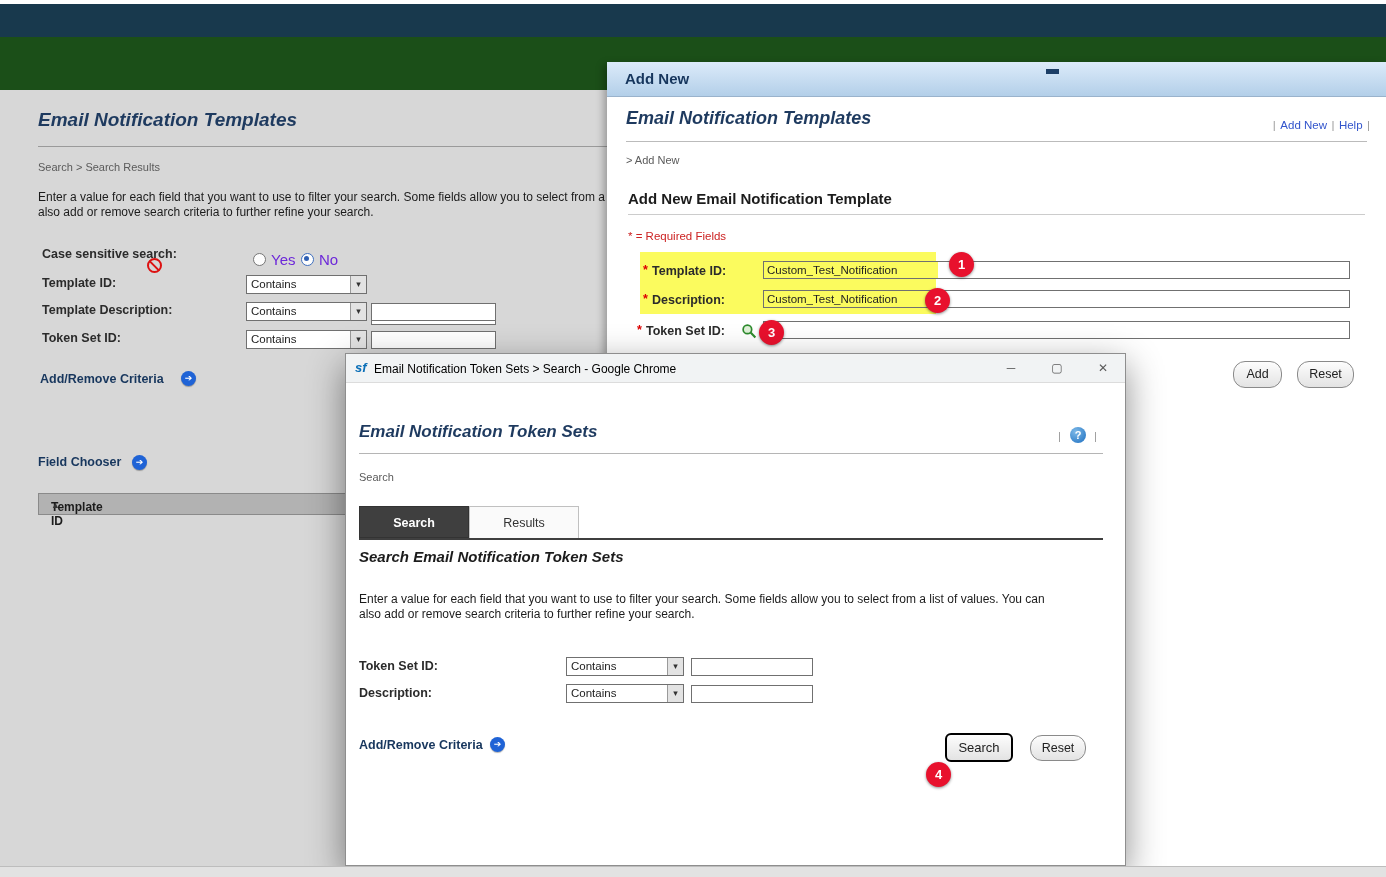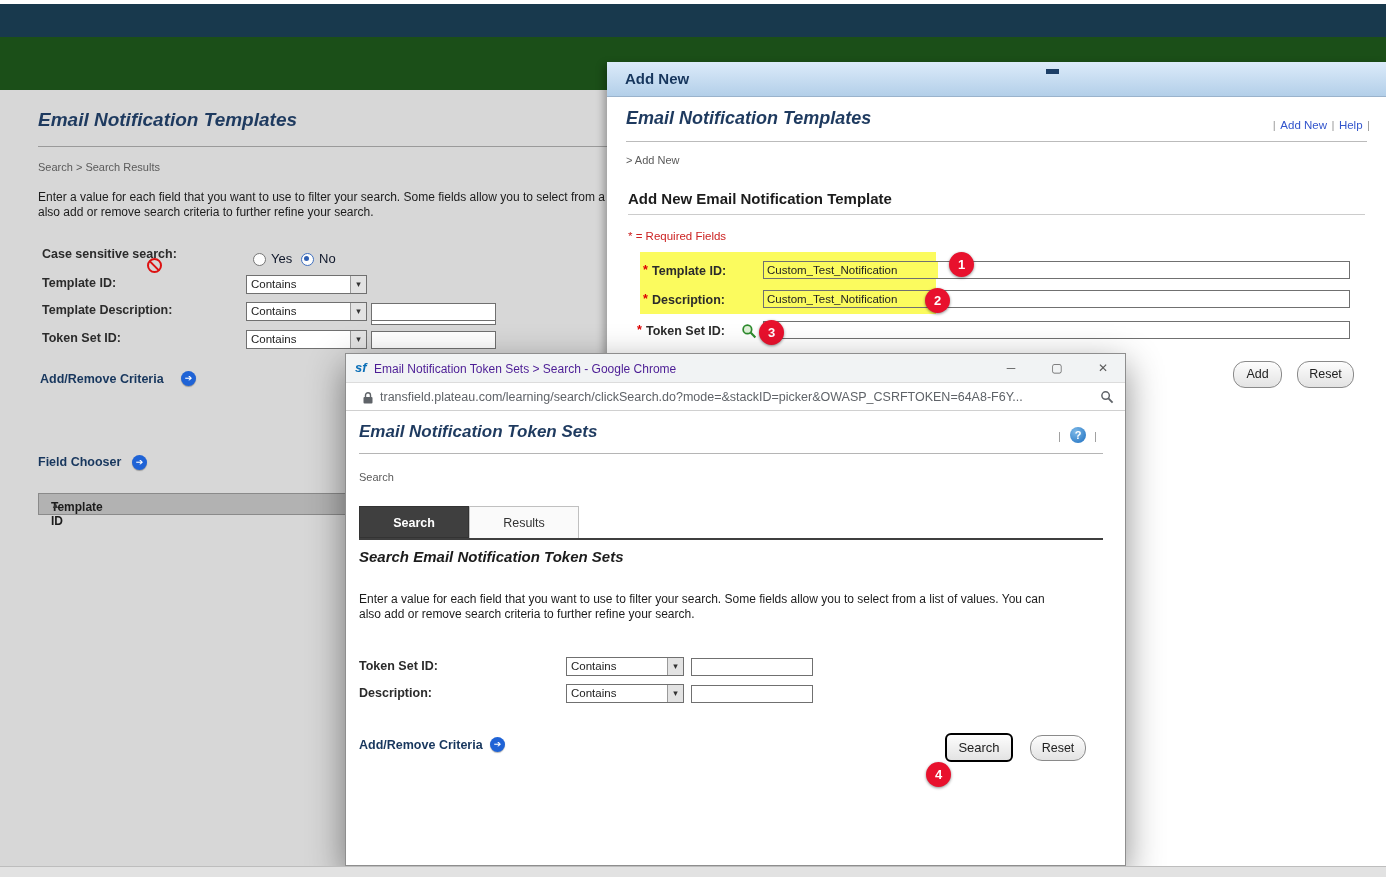--- a/index.html
+++ b/index.html
@@ -21,21 +21,21 @@
   
   .sel{position:absolute;width:121px;height:19px;border:1px solid #707070;background:#fff;box-sizing:border-box;}
   .sel-txt{position:absolute;left:4px;top:2px;font-size:11.5px;color:#222;text-align:right;}
   .sel-arr{position:absolute;right:0;top:0;width:16px;height:100%;background:#e3e3e3;border-left:1px solid #9a9a9a;
            text-align:center;font-size:9px;line-height:17px;color:#333;box-sizing:border-box;}
   .tin{position:absolute;height:18px;border:1px solid #707070;background:#fff;font-size:11.5px;padding:0 3px;
        font-family:"Liberation Sans",sans-serif;color:#222;box-sizing:border-box;}
   .radio{position:absolute;width:13px;height:13px;border-radius:50%;border:1px solid #767676;background:#fdfdfd;box-sizing:border-box;}
   .radio.on{border-color:#3f6fbf;}
   .radio.on::after{content:"";position:absolute;left:2px;top:2px;width:5px;height:5px;border-radius:50%;background:#2f5fb3;}
-  .rlabel{position:absolute;font-size:13px;color:#0f172a;}
+  .rlabel{position:absolute;font-size:15px;color:#6d28d9;}
   .go-icon{position:absolute;width:15px;height:15px;border-radius:50%;background:#1f63d6;box-shadow:0 1px 1px rgba(0,0,0,.3);}
   .go-icon span{position:absolute;left:0;top:1px;width:100%;text-align:center;color:#fff;font-size:9px;line-height:13px;}
   .noicon{position:absolute;width:15px;height:15px;border:2px solid #d11;border-radius:50%;box-sizing:border-box;}
   .noicon::after{content:"";position:absolute;left:-1px;top:4.5px;width:13px;height:2px;background:#d11;transform:rotate(45deg);}
   .badge{position:absolute;width:25px;height:25px;border-radius:50%;background:#e8112d;color:#fff;font-weight:bold;
          font-size:13px;text-align:center;line-height:25px;box-shadow:0 1px 3px rgba(0,0,0,.45);z-index:5;}
   .btn{position:absolute;border:1px solid #8a8a8a;border-radius:12px;background:linear-gradient(#fdfdfd,#e3e3e3);
        font-size:12.5px;color:#222;text-align:center;box-sizing:border-box;cursor:pointer;}
   .btn.focused{border:2px solid #000;border-radius:6px;}
   .help{position:absolute;width:16px;height:16px;border-radius:50%;color:#fff;font-size:11px;font-weight:bold;
@@ -55,21 +55,21 @@
   .panel-dash{position:absolute;left:439px;top:7px;width:13px;height:5px;background:#1c3e66;}
   .req{color:#cc2222;font-size:11.5px;position:absolute;}
   .rmark{color:#d00;font-weight:bold;font-size:12.5px;position:absolute;}
   .yblock{position:absolute;left:33px;top:190px;width:296px;height:62px;background:#fbfb5e;}
   .ylw{background:linear-gradient(to right,#fbfb5e 0px,#fbfb5e 174px,#fff 174px);}
   
   .popup{position:absolute;left:345px;top:353px;width:781px;height:513px;background:#fff;z-index:20;
          border:1px solid #8e8e8e;box-sizing:border-box;box-shadow:0 12px 34px rgba(0,0,0,.45);}
   .ptitlebar{position:absolute;left:0;top:0;width:100%;height:29px;background:#f1f3f4;border-bottom:1px solid #dcdcdc;box-sizing:border-box;}
   .favicon{position:absolute;left:9px;top:6px;font-size:13px;font-weight:bold;font-style:italic;color:#0b6fb7;}
-  .ptitle{position:absolute;left:28px;top:8px;font-size:12px;color:#4c1d95;white-space:nowrap;}
+  .ptitle{position:absolute;left:28px;top:8px;font-size:12px;color:#000000;white-space:nowrap;}
   .wctl{position:absolute;top:0;width:40px;height:28px;text-align:center;line-height:28px;font-size:12px;color:#5a5a5a;cursor:pointer;}
   .addrbar{position:absolute;left:0;top:29px;width:100%;height:28px;background:#fff;border-bottom:1px solid #d0d0d0;box-sizing:border-box;}
   .url{position:absolute;left:34px;top:7px;font-size:12.5px;color:#5f6368;white-space:nowrap;overflow:hidden;width:700px;}
   .tab{position:absolute;top:152px;width:110px;height:32px;text-align:center;line-height:32px;font-size:12.5px;box-sizing:border-box;cursor:pointer;}
   .tab.active{background:#3f3f3f;color:#fff;font-weight:bold;border:1px solid #333;}
   .tab.inactive{background:#fafafa;color:#333;border:1px solid #c0c0c0;border-bottom:none;}
   .tab-underline{position:absolute;left:13px;top:184px;width:744px;height:2px;background:#3f3f3f;}
   .heading{position:absolute;font-weight:bold;font-size:15px;color:#1c1c1c;}
 </style>
 </head>
@@ -181,31 +181,20 @@
   </div>
 
   <div class="popup">
     <div class="ptitlebar">
       <span class="favicon">sf</span>
       <span class="ptitle">Email Notification Token Sets &gt; Search - Google Chrome</span>
       <span class="wctl" style="left:645px;">─</span>
       <span class="wctl" style="left:691px;">▢</span>
       <span class="wctl" style="left:737px;">✕</span>
     </div>
-    <div class="addrbar">
-      <svg class="abs" style="left:16px;top:8px;" width="12" height="14" viewBox="0 0 12 14">
-        <rect x="1.5" y="6" width="9" height="6.5" rx="1" fill="#5f6368"></rect>
-        <path d="M3.5 6V4.2a2.5 2.5 0 0 1 5 0V6" fill="none" stroke="#5f6368" stroke-width="1.4"></path>
-      </svg>
-      <span class="url">transfield.plateau.com/learning/search/clickSearch.do?mode=&amp;stackID=picker&amp;OWASP_CSRFTOKEN=64A8-F6Y...</span>
-      <svg class="abs" style="left:754px;top:7px;" width="14" height="14" viewBox="0 0 15 15">
-        <circle cx="6" cy="6" r="4" fill="none" stroke="#5f6368" stroke-width="1.6"></circle>
-        <line x1="9" y1="9" x2="13.5" y2="13.5" stroke="#5f6368" stroke-width="2"></line>
-      </svg>
-    </div>
 
     <div class="ital-title" style="left:13px;top:68px;font-size:17px;">Email Notification Token Sets</div>
     <span class="sep abs" style="left:712px;top:76px;">|</span>
     <div class="help" style="left:724px;top:73px;">?</div>
     <span class="sep abs" style="left:748px;top:76px;">|</span>
 
     <div class="hr" style="left:13px;top:99px;width:744px;background:#b5b5b5;"></div>
     <div class="crumb" style="left:13px;top:117px;">Search</div>
 
     <div class="tab active" style="left:13px;">Search</div>

